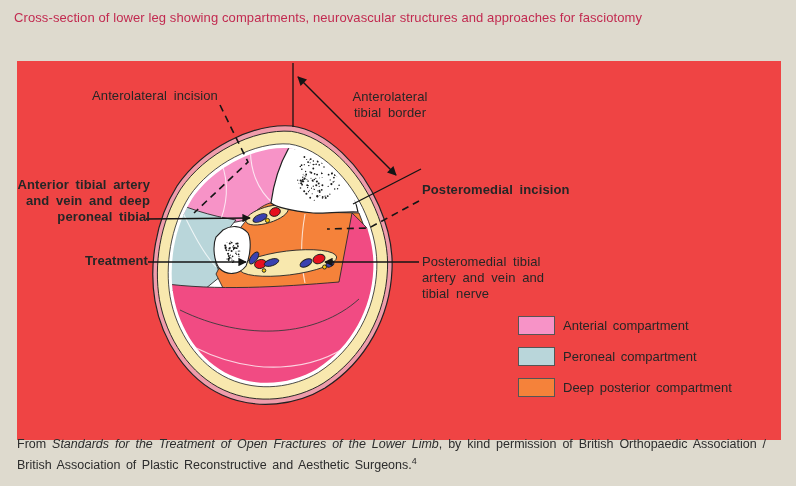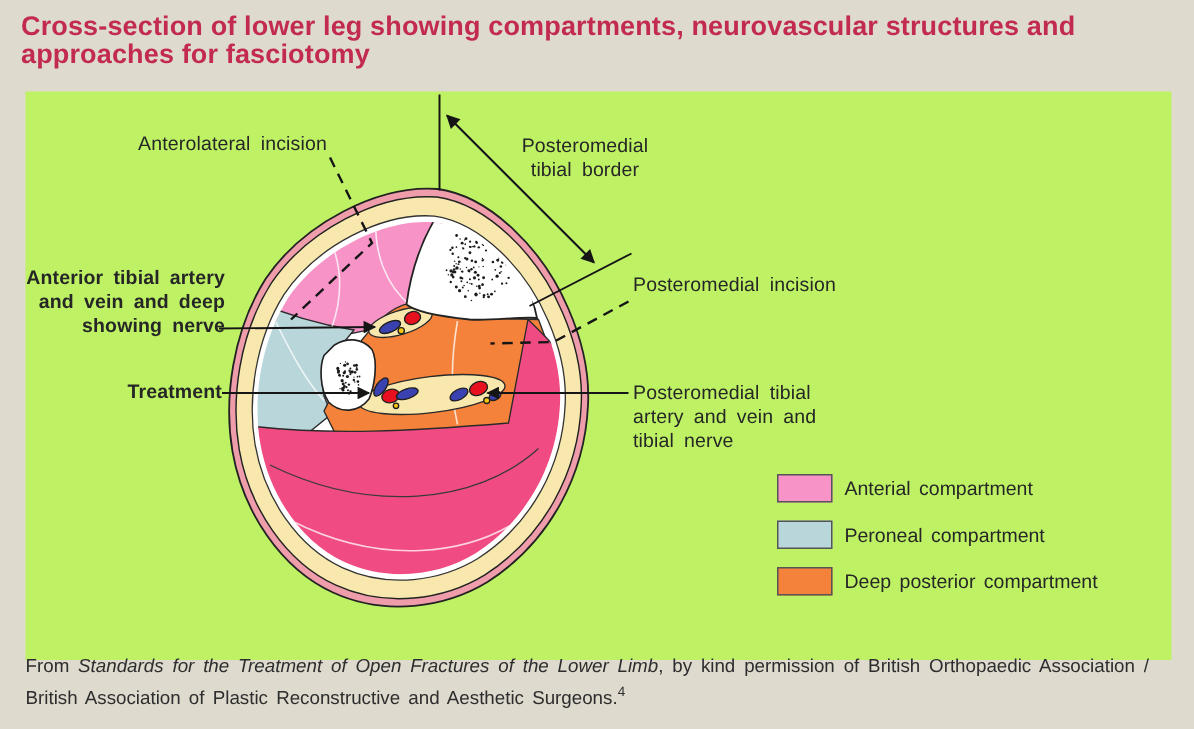--- a/index.html
+++ b/index.html
@@ -3,26 +3,26 @@
 <meta charset="utf-8">
 <style>
   html,body{margin:0;padding:0;}
   body{
     width:796px;height:486px;position:relative;overflow:hidden;
     background:#dedace;
     font-family:"Liberation Sans",sans-serif;
   }
   .title{
     position:absolute;left:14px;top:8px;width:756px;
-    font-size:18px;line-height:19px;font-weight:bold;
+    font-size:13px;line-height:19px;font-weight:normal;
     color:#c22a50;letter-spacing:.1px;
   }
   .panel{
     position:absolute;left:17px;top:61px;width:764px;height:379px;
-    background:#bef264;
+    background:#ef4444;
   }
   .lbl{
     position:absolute;font-size:13px;line-height:16px;color:#262626;
     word-spacing:3px;letter-spacing:.1px;
   }
   .lbl.center{text-align:center;}
   .lbl.right{text-align:right;font-weight:bold;}
   .legend{
     position:absolute;left:501px;top:255px;display:flex;flex-direction:column;
   }
@@ -294,35 +294,35 @@
       <path d="M 402,140 L 352,167 L 310,168" stroke-width="1.6" stroke-dasharray="7 5"></path>
       <line x1="129" y1="158" x2="233" y2="157" stroke-width="1.3" marker-end="url(#ah)"></line>
       <line x1="131" y1="201" x2="229" y2="201" stroke-width="1.3" marker-end="url(#ah)"></line>
       <line x1="402" y1="201" x2="308" y2="201" stroke-width="1.3" marker-end="url(#ah)"></line>
     </g>
   </svg>
 
   <div class="lbl center" style="left:68px;top:27px;width:140px;">Anterolateral incision</div>
 
   <div class="lbl center" style="left:320px;top:28px;width:106px;">
-    <div>Posteromedial</div>
+    <div>Anterolateral</div>
     <div>tibial border</div>
   </div>
 
   <div class="lbl right" style="left:0px;top:116px;width:133px;">
     <div>Anterior tibial artery</div>
     <div>and vein and deep</div>
-    <div>showing nerve</div>
+    <div>peroneal tibial</div>
   </div>
 
   <div class="lbl right" style="left:18px;top:192px;width:113px;">
     <div>Treatment</div>
   </div>
 
-  <div class="lbl" style="left:405px;top:121px;width:170px;">Posteromedial incision</div>
+  <div class="lbl" style="left:405px;top:121px;width:170px;font-weight:bold;">Posteromedial incision</div>
 
   <div class="lbl" style="left:405px;top:193px;width:170px;">
     <div>Posteromedial tibial</div>
     <div>artery and vein and</div>
     <div>tibial nerve</div>
   </div>
 
   <div class="legend">
     <div class="legend-row">
       <span class="sw" style="background: rgb(247, 147, 199);"></span>

